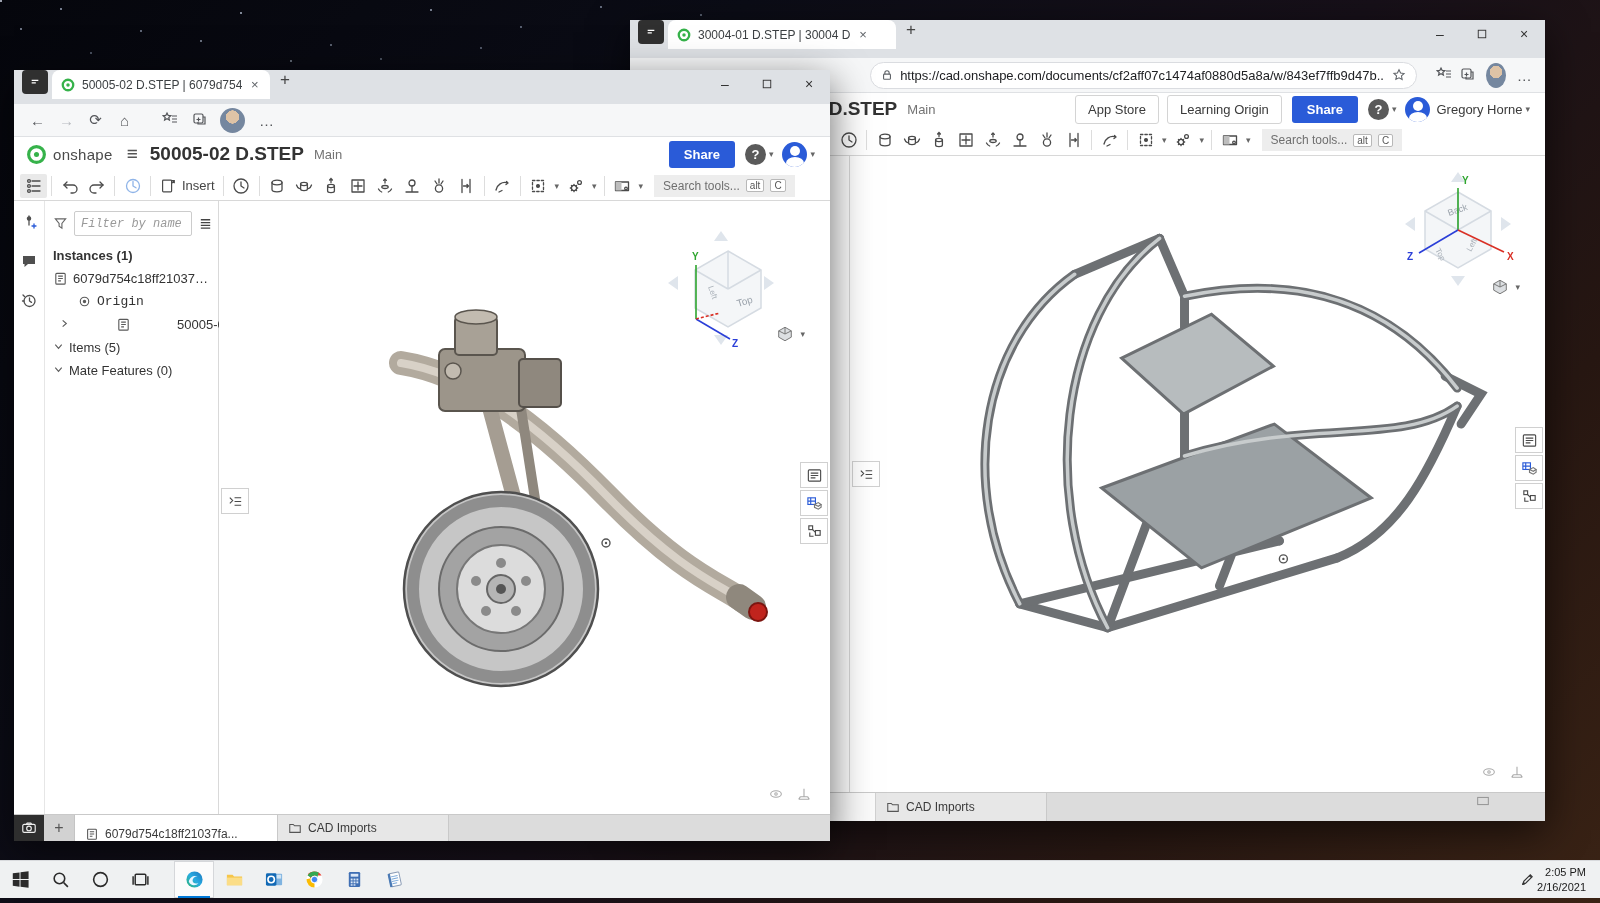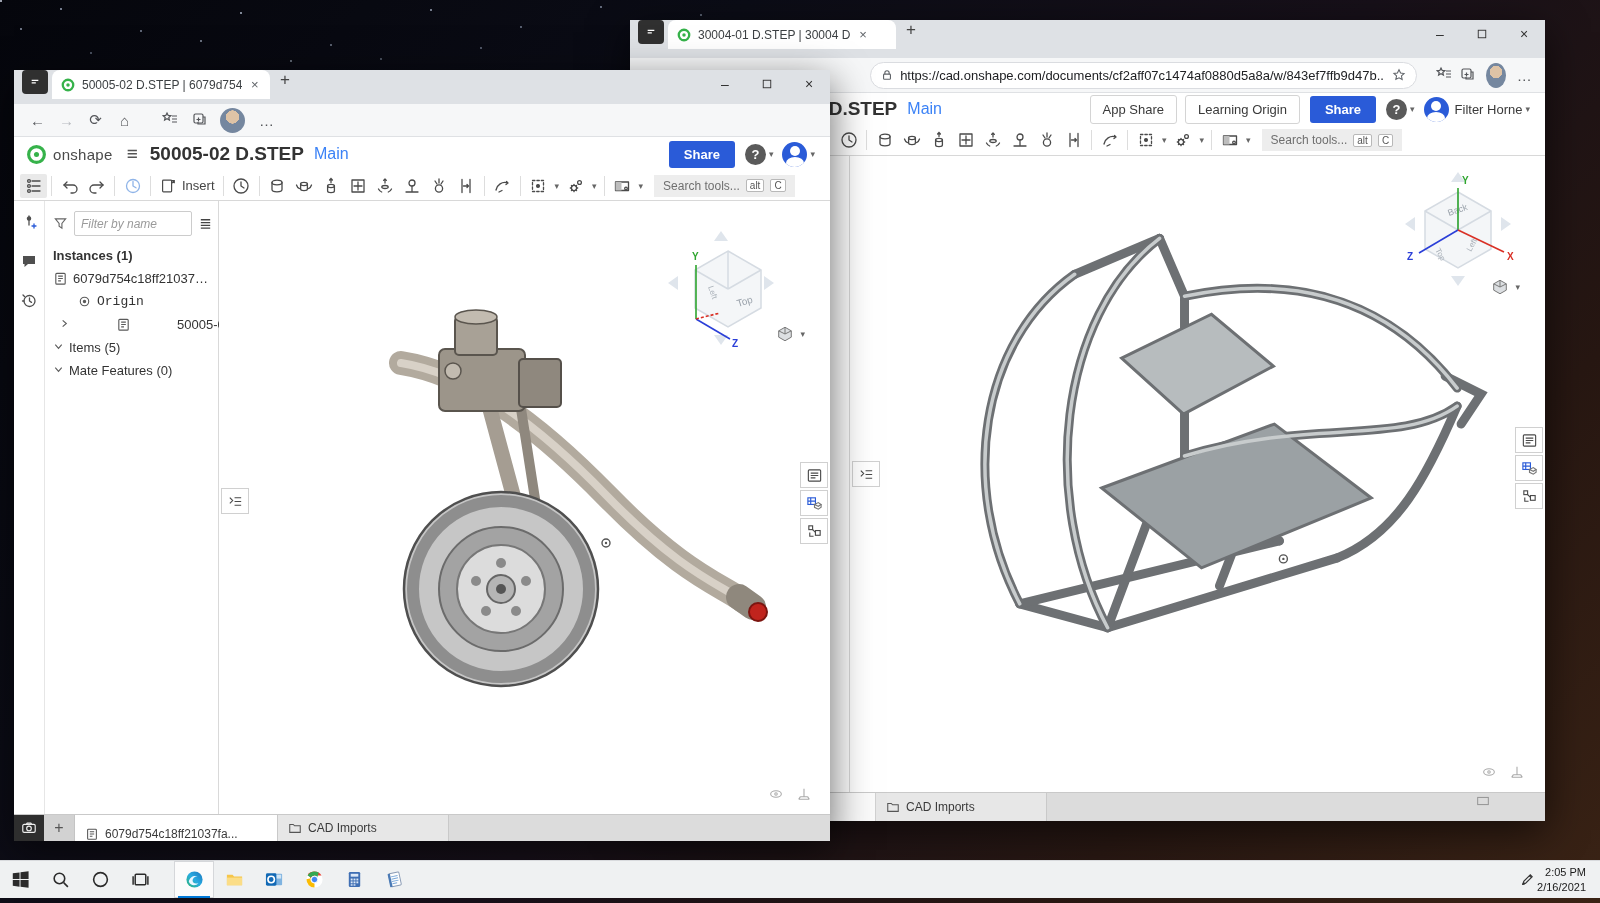--- a/index.html
+++ b/index.html
@@ -28,21 +28,21 @@
   .pill{display:flex;align-items:center;background:#fff;border:1px solid #dadce0;border-radius:14px;
     height:25px;padding:0 10px;gap:7px;font-size:13px;color:#202124;}
   .url{white-space:nowrap;overflow:hidden;}
   .avatar{width:25px;height:25px;border-radius:50%;
     background:radial-gradient(circle at 50% 36%,#dec3a6 0 32%,#75879f 33% 100%);}
   
   .osheader{display:flex;align-items:center;background:#fff;padding:0 12px;}
   .brandword{font-size:15px;color:#4a4a4a;letter-spacing:.3px;margin-left:6px;}
   .ham{font-size:19px;color:#555;margin:0 12px 0 14px;}
   .doctitle{font-size:19px;font-weight:bold;color:#333;white-space:nowrap;}
-  .wsname{font-size:16px;color:#3b82f6;margin-left:10px;}
+  .wsname{font-size:13px;color:#737373;margin-left:10px;}
   .sharebtn{background:#2a5bd8;color:#fff;font-size:13px;font-weight:bold;padding:6px 15px;border-radius:3px;}
   .help{width:21px;height:21px;border-radius:50%;background:#5a5a5a;color:#fff;font-weight:bold;
     font-size:13px;display:flex;align-items:center;justify-content:center;}
   .osavatar{width:25px;height:25px;border-radius:50%;background:#2a5bd8;position:relative;overflow:hidden;}
   .osavatar::before{content:"";position:absolute;left:7.5px;top:4px;width:10px;height:10px;border-radius:50%;background:#fff;}
   .osavatar::after{content:"";position:absolute;left:3.5px;top:15px;width:18px;height:12px;border-radius:50%;background:#fff;}
   .chevtxt{font-size:9px;color:#666;margin:0 3px;}
   .outlinebtn{border:1px solid #d4d4d4;background:#fff;color:#3a3a3a;font-size:13px;padding:6px 12px;border-radius:3px;white-space:nowrap;}
   .ostoolbar{display:flex;align-items:center;background:#fff;border-bottom:1px solid #d8d8d8;padding:0 6px;}
   .ti{width:27px;height:24px;display:flex;align-items:center;justify-content:center;flex:none;}
@@ -53,21 +53,21 @@
   .searchpill{background:#ededed;color:#6f6f6f;font-size:12px;display:flex;gap:6px;align-items:center;
     padding:4px 9px;margin-left:8px;white-space:nowrap;flex:none;}
   .kbd{background:#fff;border:1px solid #b8b8b8;border-radius:2px;font-size:10px;padding:0 3px;color:#555;}
   .obody{display:flex;}
   .rail{width:30px;border-right:1px solid #e6e6e6;display:flex;flex-direction:column;align-items:center;
     padding-top:12px;gap:17px;flex:none;}
   .rail svg{width:18px;height:18px;stroke:#4f4f4f;fill:none;stroke-width:1.3;stroke-linecap:round;}
   .panel{width:173px;border-right:1px solid #d9d9d9;font-size:13px;color:#333;flex:none;position:relative;}
   .filterrow{display:flex;align-items:center;gap:6px;padding:10px 8px 8px 8px;}
   .filter{width:104px;height:23px;border:1px solid #ccc;border-radius:2px;font-size:12px;padding:0 6px;color:#555;
-    font-family:Liberation Sans, sans-serif;}
+    font-family:Liberation Mono, monospace;}
   .filter::placeholder{font-style:italic;color:#9a9a9a;}
   .treerow{display:flex;align-items:center;gap:5px;padding:4px 8px;white-space:nowrap;}
   .treerow svg{width:15px;height:15px;stroke:#5a5a5a;fill:none;stroke-width:1.2;flex:none;}
   .chev svg{width:11px;height:11px;}
   .canvas{flex:1;position:relative;background:#fff;overflow:hidden;}
   .edgebox{position:absolute;width:26px;height:24px;background:#fff;border:1px solid #d0d0d0;
     display:flex;align-items:center;justify-content:center;}
   .edgebox svg{width:17px;height:17px;stroke:#4a4a4a;fill:none;stroke-width:1.2;}
   .cornericon{position:absolute;opacity:.5;}
   .cornericon svg{width:16px;height:16px;stroke:#555;fill:none;stroke-width:1.2;}
@@ -153,27 +153,27 @@
   </div>
   <div class="osheader" style="height:32px;">
     <svg viewBox="0 0 20 20" style="width:20px;height:20px;flex:none;">
         <circle cx="10" cy="10" r="7.5" fill="none" stroke="#36b24a" stroke-width="3"></circle>
         <circle cx="10" cy="10" r="2.4" fill="#36b24a"></circle>
       </svg>
     <span class="ham">≡</span>
     <span class="doctitle" style="margin-left:44px;">30004-01 D.STEP</span>
     <span class="wsname">Main</span>
     <span style="flex:1"></span>
-    <span class="outlinebtn">App Share</span>
+    <span class="outlinebtn">App Store</span>
     <span class="outlinebtn" style="margin-left:8px;">Learning Origin</span>
     <span class="sharebtn" style="margin-left:10px;">Share</span>
     <span class="help" style="margin-left:10px;">?</span>
     <span class="chevtxt">▾</span>
     <span class="osavatar" style="margin-left:6px;"></span>
-    <span style="font-size:13px;color:#3a3a3a;margin-left:6px;white-space:nowrap;">Filter Horne</span>
+    <span style="font-size:13px;color:#3a3a3a;margin-left:6px;white-space:nowrap;">Gregory Horne</span>
     <span class="chevtxt">▾</span>
   </div>
   <div class="ostoolbar" style="height:30px;padding-left:205px;">
     <span class="ti">
         <svg viewBox="0 0 20 20">
           <circle cx="10" cy="10" r="7"></circle>
           <path d="M10 6v4l3 2"></path>
         </svg>
       </span>
     <span class="sep"></span>

